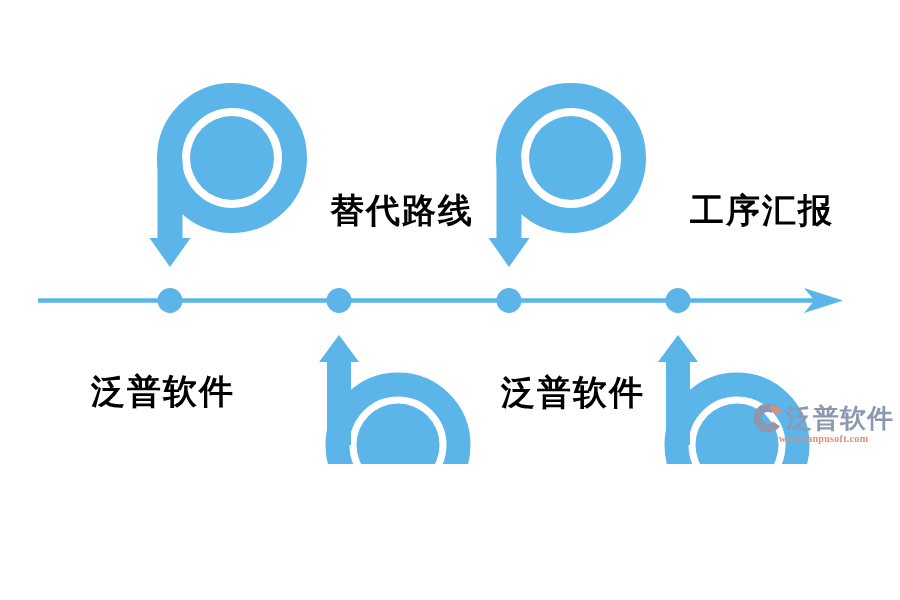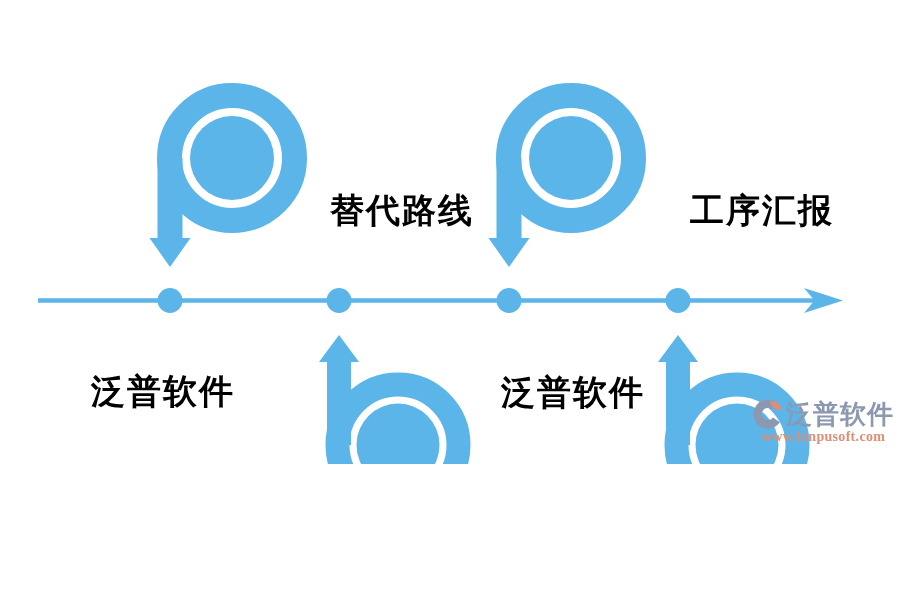--- a/index.html
+++ b/index.html
@@ -33,21 +33,21 @@
   .brand-row { display: flex; align-items: center; justify-content: flex-end; gap: 3px; }
   .brand-name {
     font-size: 26px;
     font-weight: 700;
     color: var(--brand, #8C98B0);
     letter-spacing: 1px;
     line-height: 1.1;
   }
   .brand-url {
     font-family: "Liberation Serif", serif;
-    font-size: 14px;
+    font-size: 10px;
     font-weight: 700;
     color: var(--url-color, #DE8D76);
     line-height: 1;
     margin-top: 1px;
     letter-spacing: 0.3px;
   }
 </style>
 </head>
 <body>
 

